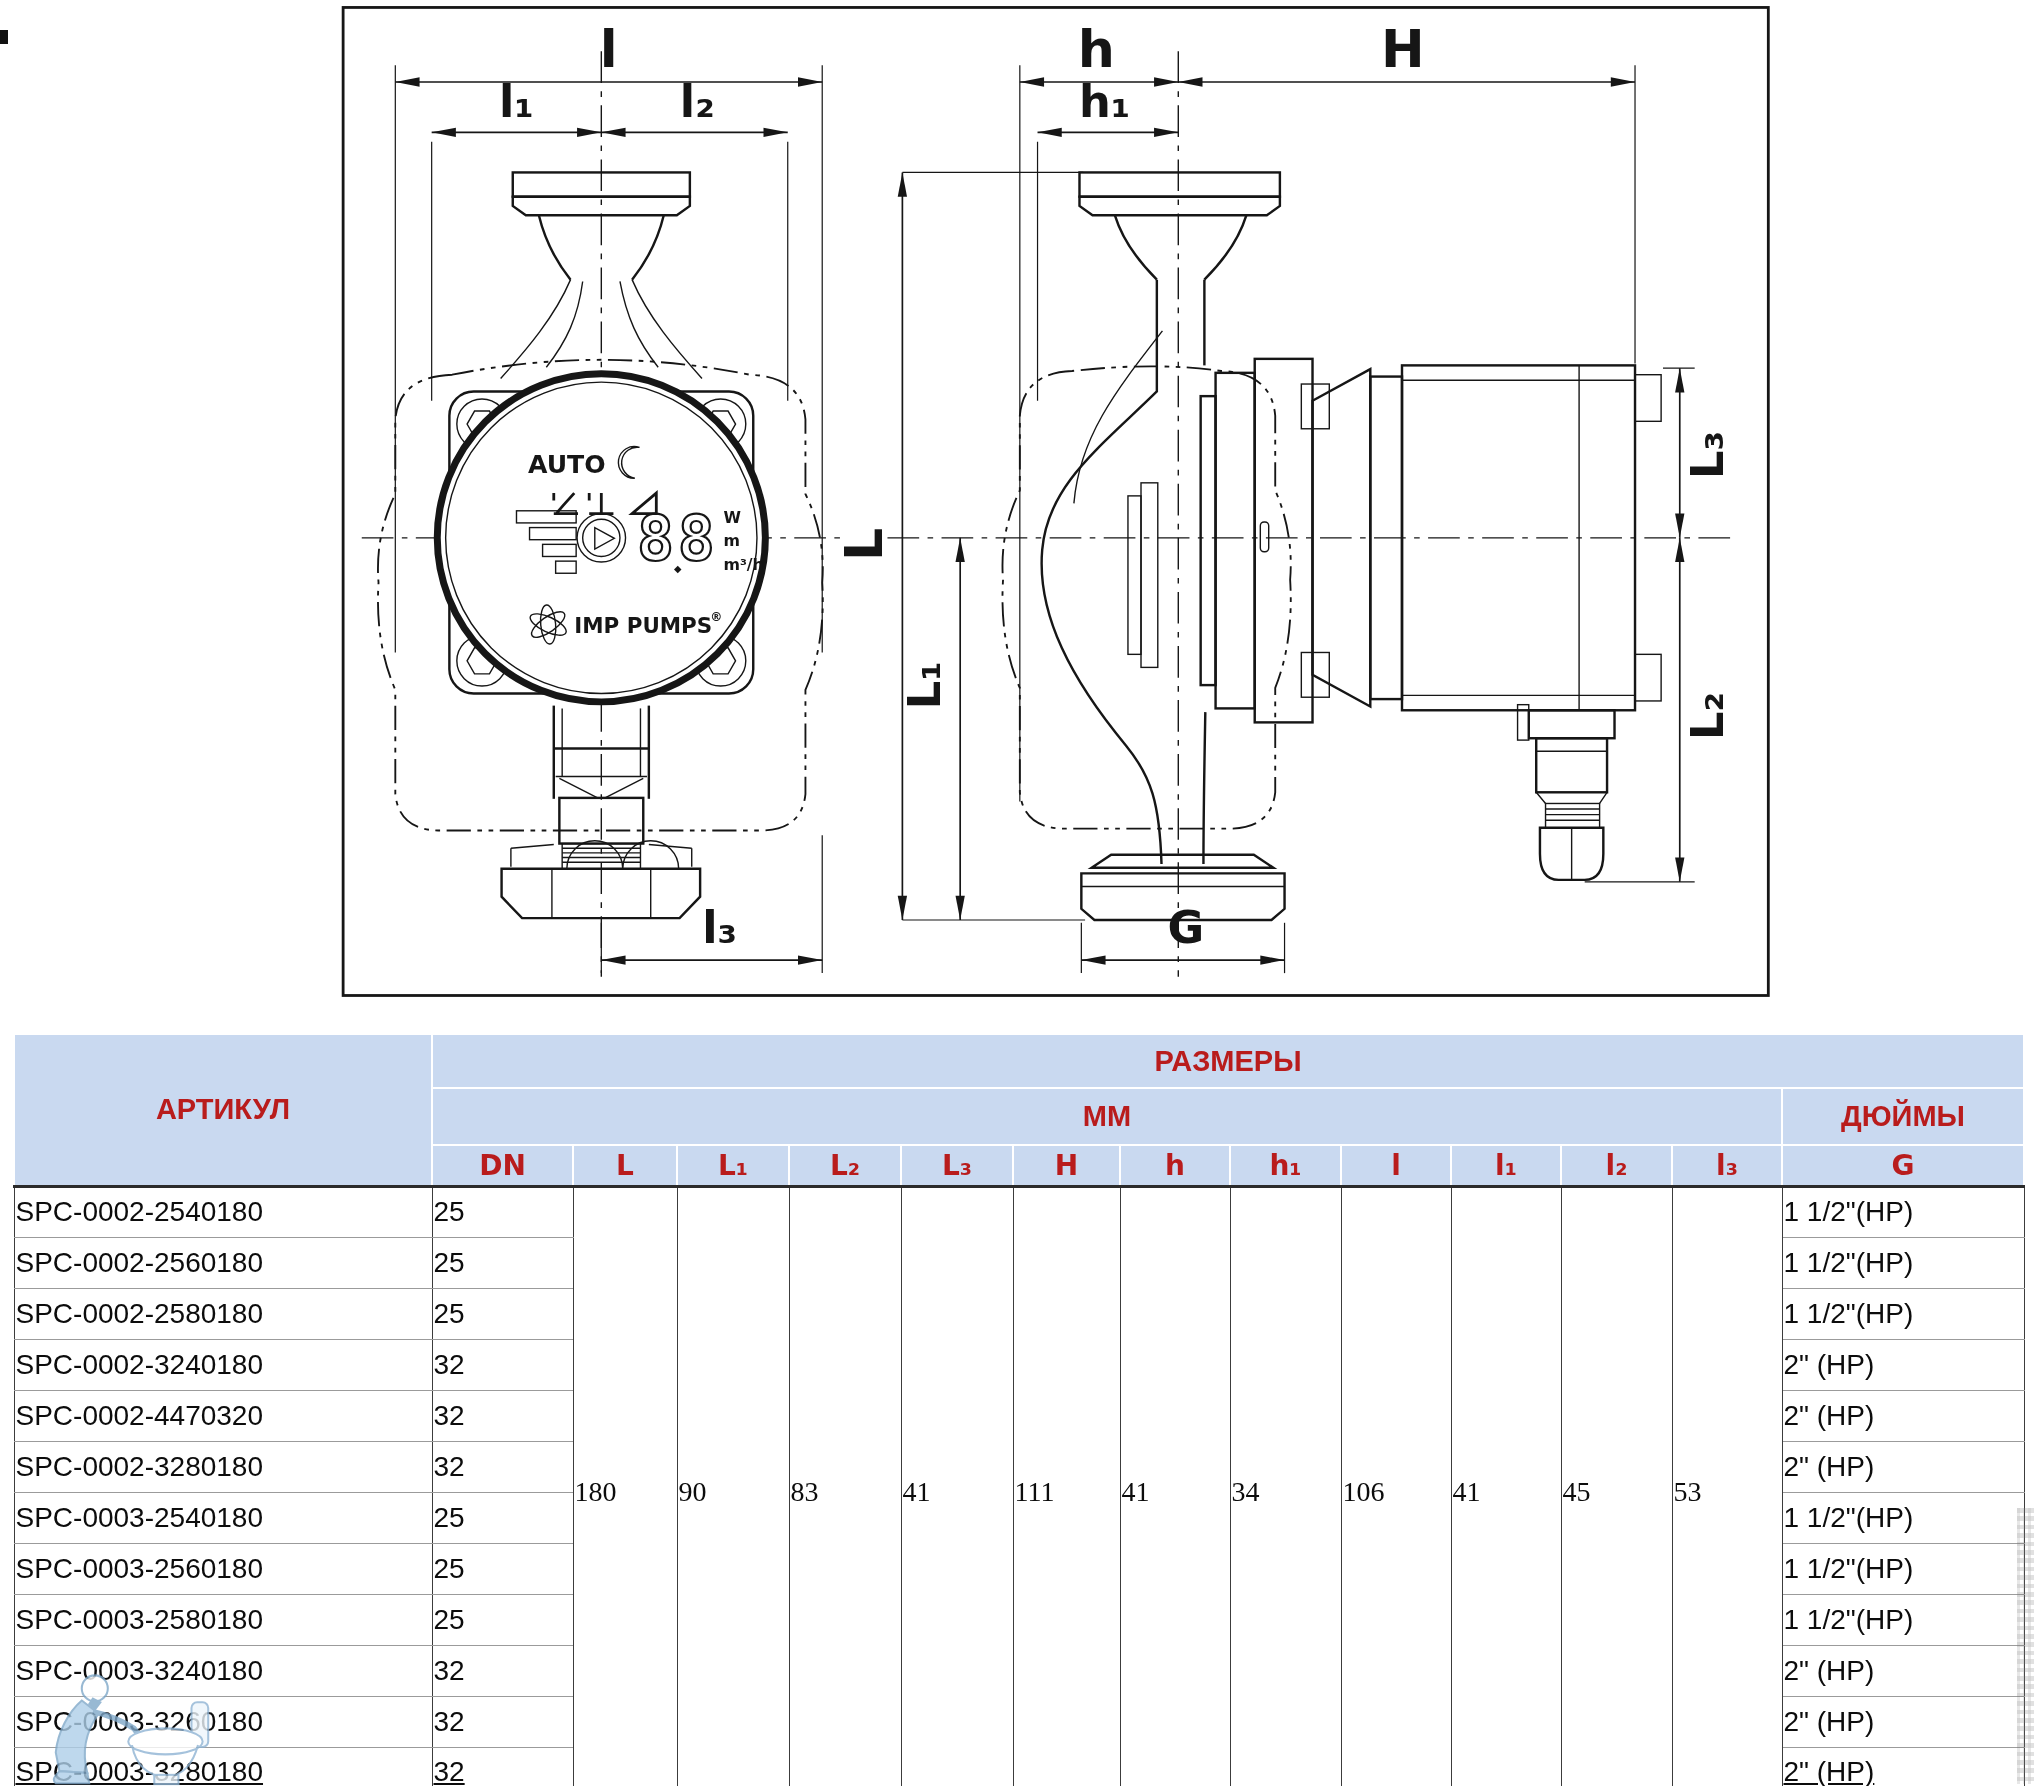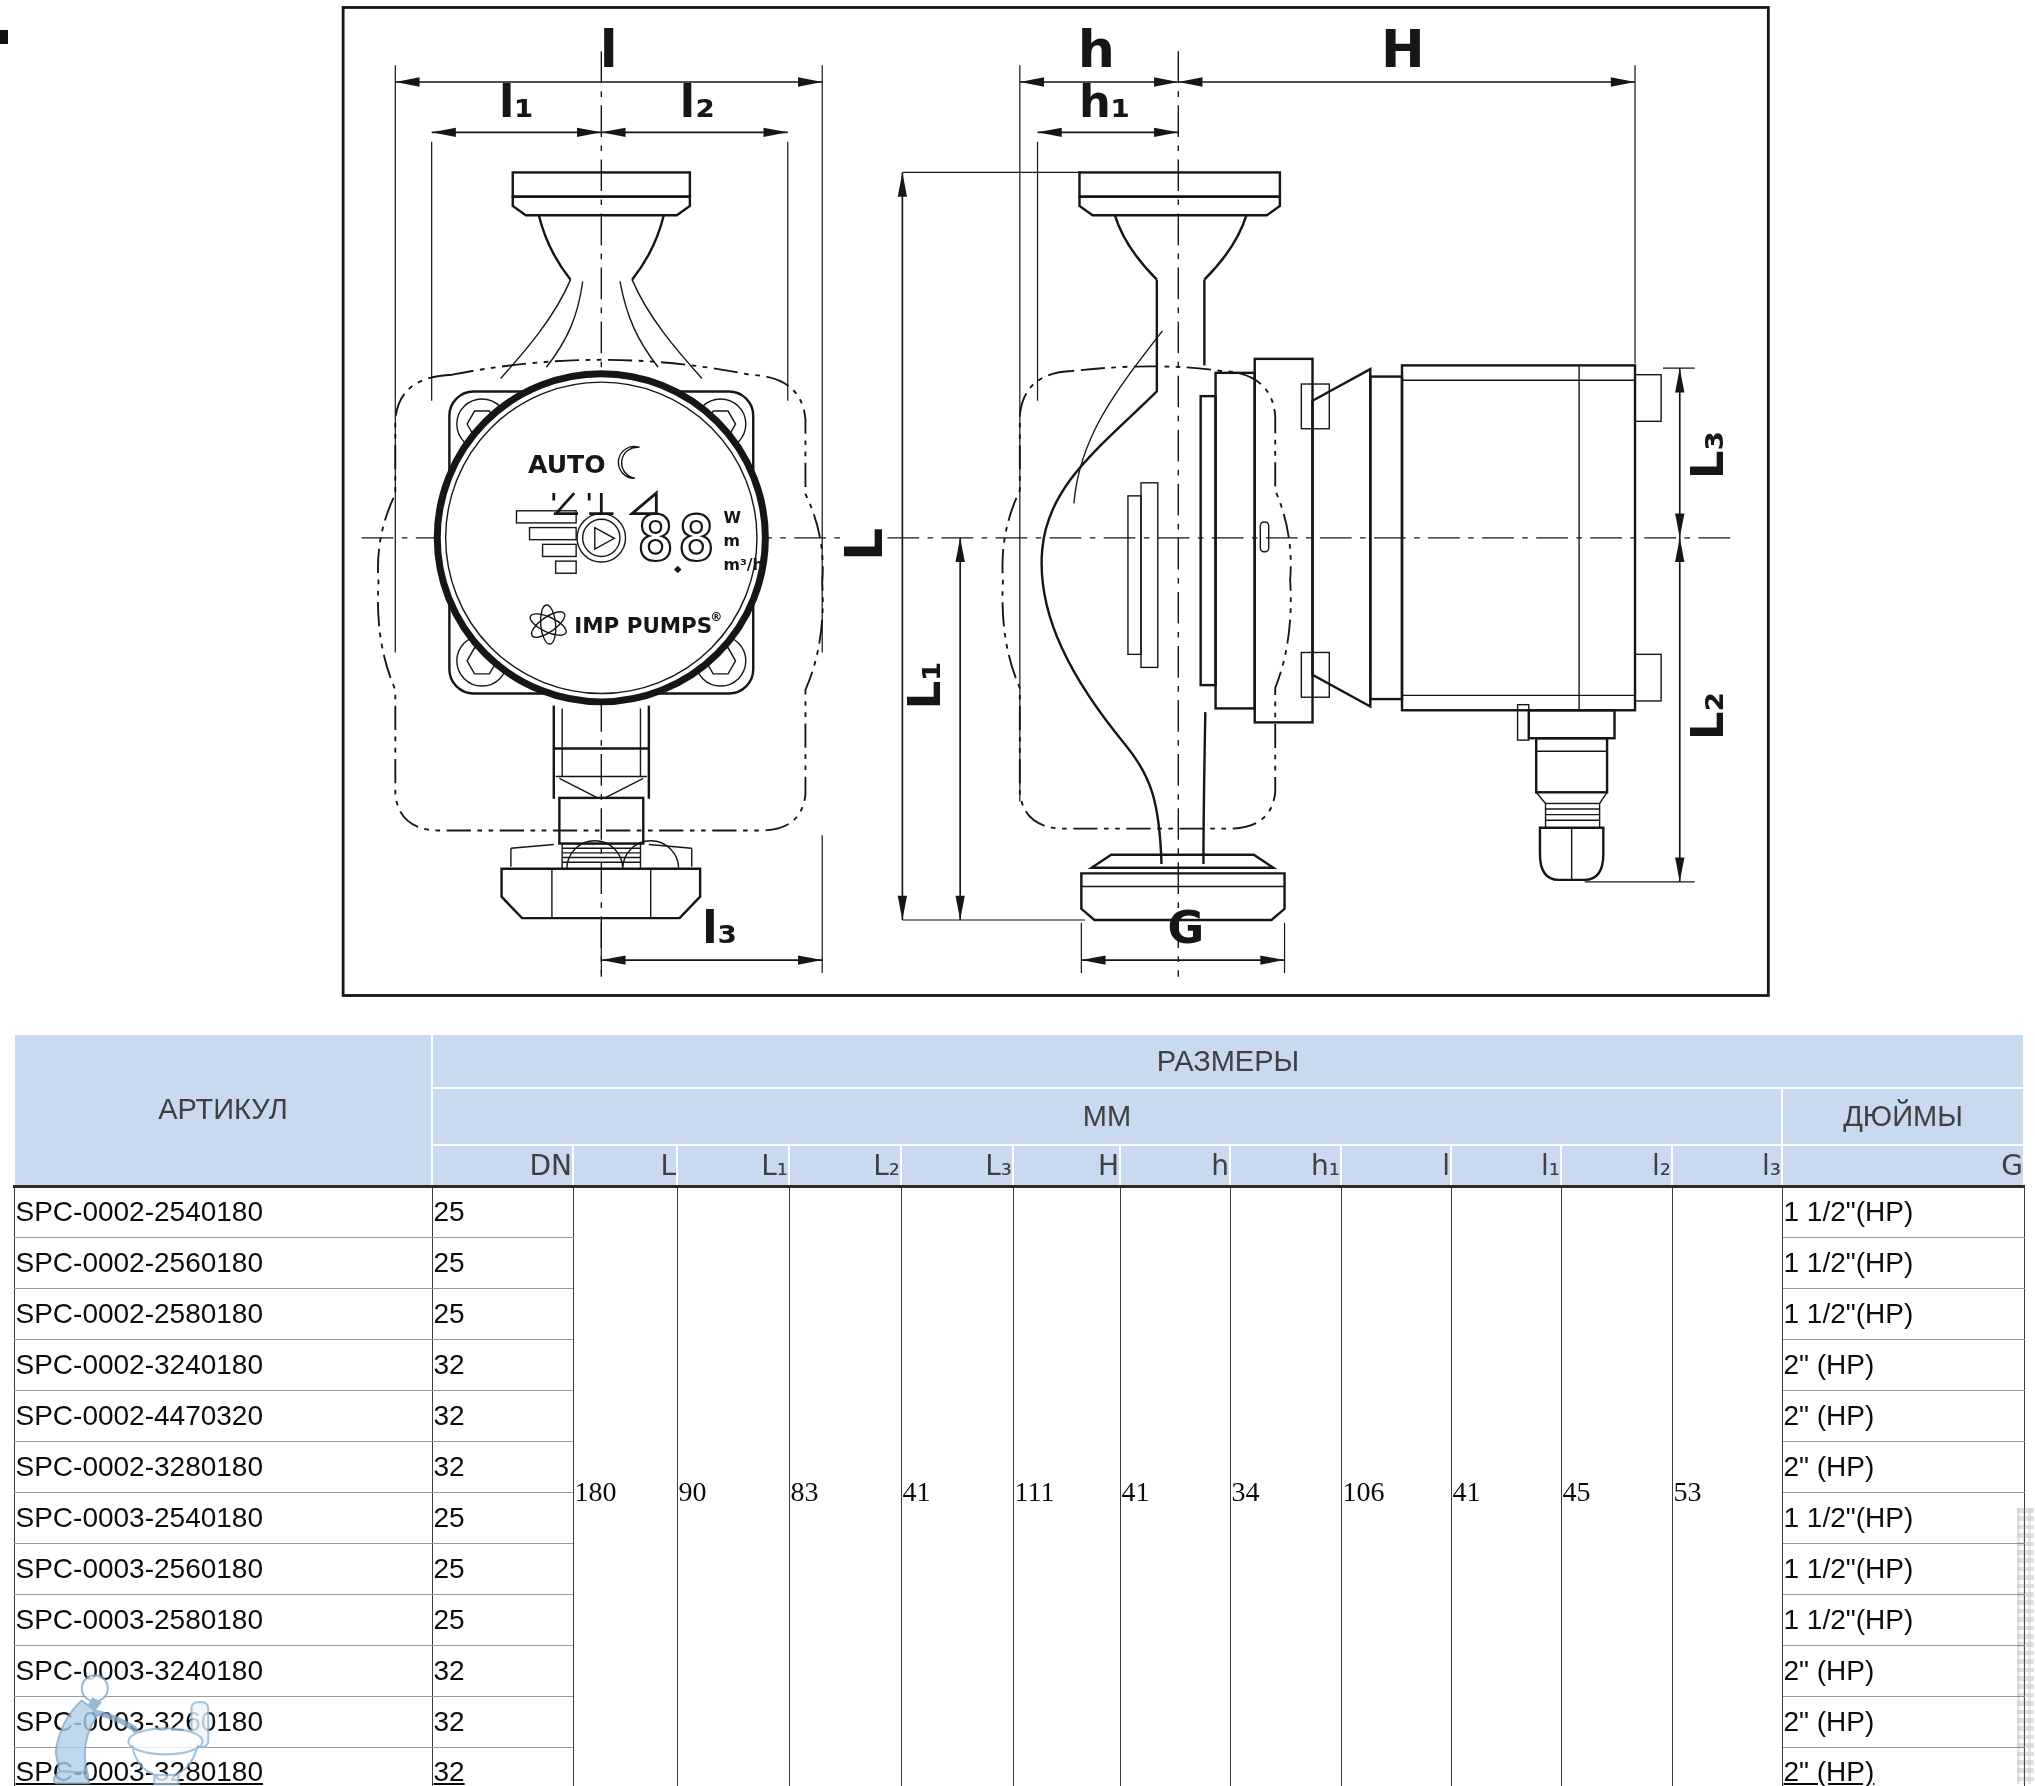--- a/index.html
+++ b/index.html
@@ -18,25 +18,25 @@
   text.dl {font:bold 56px "DejaVu Sans","Liberation Sans",sans-serif;fill:#161616;}
   text.dm {font:bold 48px "DejaVu Sans","Liberation Sans",sans-serif;fill:#161616;}
   text.fc {font:bold 27px "DejaVu Sans","Liberation Sans",sans-serif;fill:#161616;}
   text.un {font:bold 17px "DejaVu Sans","Liberation Sans",sans-serif;fill:#161616;}
   text.br {font:bold 23px "DejaVu Sans","Liberation Sans",sans-serif;fill:#161616;}
   text.rg {font:bold 13px "DejaVu Sans","Liberation Sans",sans-serif;fill:#161616;}
   text.sg {font:bold 66px "DejaVu Sans Mono",monospace;fill:none;stroke:#161616;stroke-width:2.4;letter-spacing:4px;}
   
   #tbl{position:absolute;left:13px;top:1033px;}
   table{border-collapse:collapse;table-layout:fixed;width:2010px;}
-  th{background:#c9d9f0;border:2.8px solid #fff;font-weight:normal;font-size:29px;color:#404040;padding:0;}
+  th{background:#c9d9f0;border:2.8px solid #fff;font-weight:bold;font-size:29px;color:#b91c1c;padding:0;}
   tr.h1{height:54px;} tr.h2{height:57px;} tr.h3{height:41px;}
   tr.h3 th{font-size:28px;font-family:"DejaVu Sans","Liberation Sans",sans-serif;}
   th.art{border-bottom:3.7px solid #2b2b2b;}
-  tr.h3 th{border-bottom:3.7px solid #2b2b2b;text-align:right;}
+  tr.h3 th{border-bottom:3.7px solid #2b2b2b;}
   tbody tr{height:51px;}
   tbody td{border:1.9px solid #3c3c3c;border-top:none;border-bottom:1.9px solid #9b9b9b;
            font-size:28px;color:#0c0c0c;text-align:left;vertical-align:middle;background:transparent;}
   tbody tr:last-child td{border-bottom:2.8px solid #2b2b2b;text-decoration:underline;}
   td.mv{border-bottom:2.8px solid #2b2b2b;font-family:Liberation Serif, serif;}
   
   #wm{position:absolute;left:9.3px;top:1667px;opacity:.8;}
   #edge-wm{position:absolute;right:0.9px;top:1508px;width:17px;height:276px;opacity:.45;
     background:repeating-linear-gradient(180deg,rgba(125,125,125,.5) 0 4.7px,transparent 4.7px 8.4px),
                repeating-linear-gradient(90deg,rgba(125,125,125,.4) 0 2.8px,transparent 2.8px 5.6px);}

